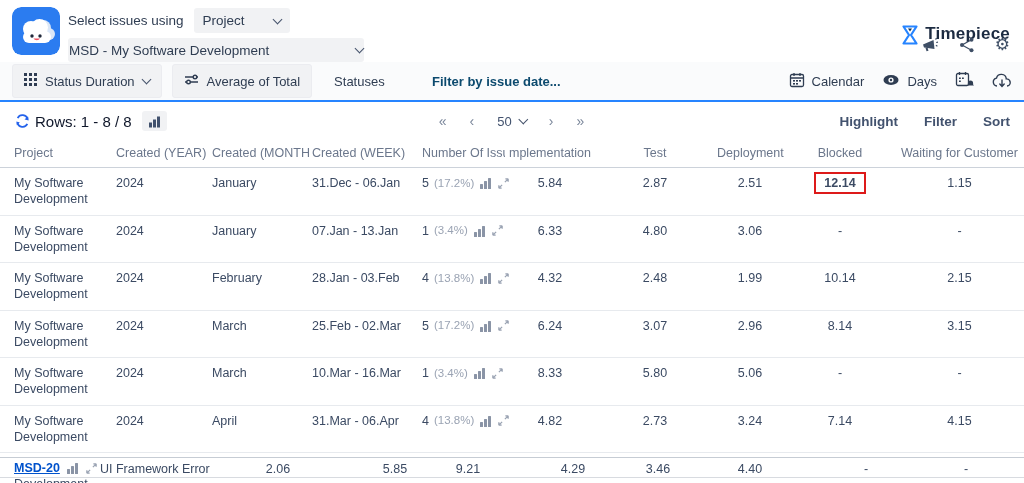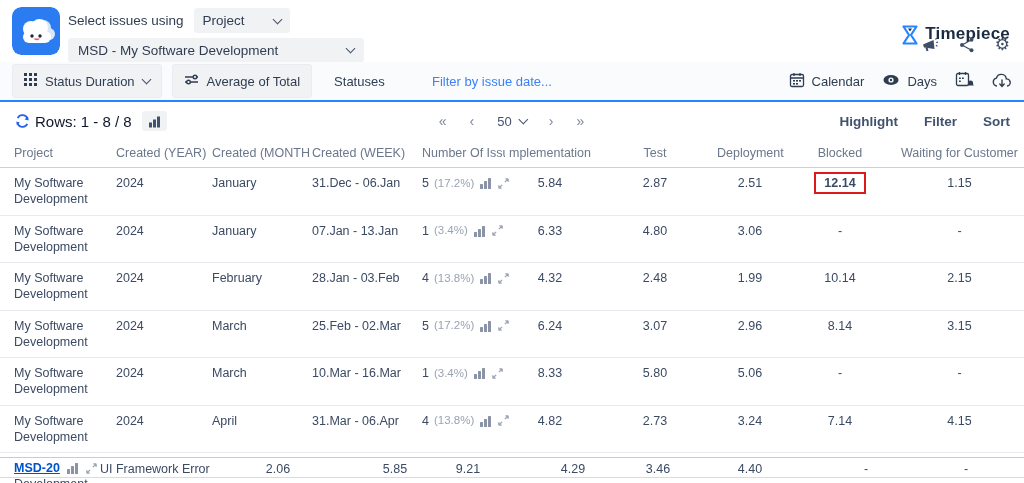--- a/index.html
+++ b/index.html
@@ -8,32 +8,32 @@
   .app { position:relative; width:1024px; height:483px; overflow:hidden; background:#fff; }
 
   
   .header { position:relative; height:62px; background:#fff; }
   .logo { position:absolute; left:12px; top:7px; width:48px; height:48px; border-radius:9px; overflow:hidden; }
   .hdr-left { position:absolute; left:68px; top:8px; }
   .hdr-row1 { display:flex; align-items:center; gap:10px; }
   .select-label { font-size:13.5px; color:#2f3d52; }
   .dd { background:#f1f2f4; border-radius:3px; display:flex; align-items:center; justify-content:space-between; font-size:13.5px; color:#2f3d52; cursor:pointer; }
   .dd-mode { width:96px; height:25px; padding:0 9px; }
-  .dd-project { width:296px; height:24px; padding:0 10px; margin-top:5px; }
+  .dd-project { width:296px; height:24px; padding:0 1px; margin-top:5px; }
   .chev { width:7px; height:7px; border-right:1.6px solid #44526b; border-bottom:1.6px solid #44526b; transform:rotate(45deg); margin-top:-3px; flex:none; }
   .brand { position:absolute; right:14px; top:24px; display:flex; align-items:flex-start; gap:5px; }
   .brand-name { font-size:17px; font-weight:bold; color:#1c2b41; letter-spacing:.2px; }
   .hdr-icons { position:absolute; right:14px; top:36px; display:flex; align-items:center; gap:20px; color:#3f4f66; }
   .hdr-icons svg { display:block; }
 
   
   .toolbar { position:relative; height:40px; background:#fafbfc; border-bottom:2px solid #2684ff; display:flex; align-items:center; padding:0 12px; gap:10px; }
   .tbtn { display:flex; align-items:center; gap:8px; background:#f1f2f4; border:1px solid #ebecf0; border-radius:3px; height:27px; padding:16px 11px; font-size:13px; color:#2f3d52; cursor:pointer; }
   .tbtn.plain { background:transparent; border-color:transparent; }
-  .filter-date { position:absolute; left:50%; top:50%; transform:translate(-50%,-50%); font-size:13px; color:#3b82f6; cursor:text; min-width:160px; }
+  .filter-date { position:absolute; left:50%; top:50%; transform:translate(-50%,-50%); font-size:13px; color:#0c4a6e; cursor:text; min-width:160px;font-weight:bold; }
   .tb-right { position:absolute; right:12px; top:0; height:100%; display:flex; align-items:center; gap:18px; }
   .tb-ic { display:flex; align-items:center; gap:7px; font-size:13px; color:#2f3d52; cursor:pointer; }
 
   
   .controls { position:relative; height:38px; display:flex; align-items:center; padding:0 14px; }
   .rows-label { font-size:15px; color:#0f172a; margin-left:4px; }
   .mini-btn { margin-left:10px; background:#f1f2f4; border-radius:3px; padding:4px 6px 3px; cursor:pointer; display:flex; }
   .pager { position:absolute; left:50%; top:50%; transform:translate(-50%,-50%); display:flex; align-items:center; gap:22px; color:#7a869a; font-size:13px; }
   .pager .pg { cursor:pointer; font-size:14px; letter-spacing:1px; }
   .pgsize { display:flex; align-items:center; gap:8px; color:#42526e; cursor:pointer; }

